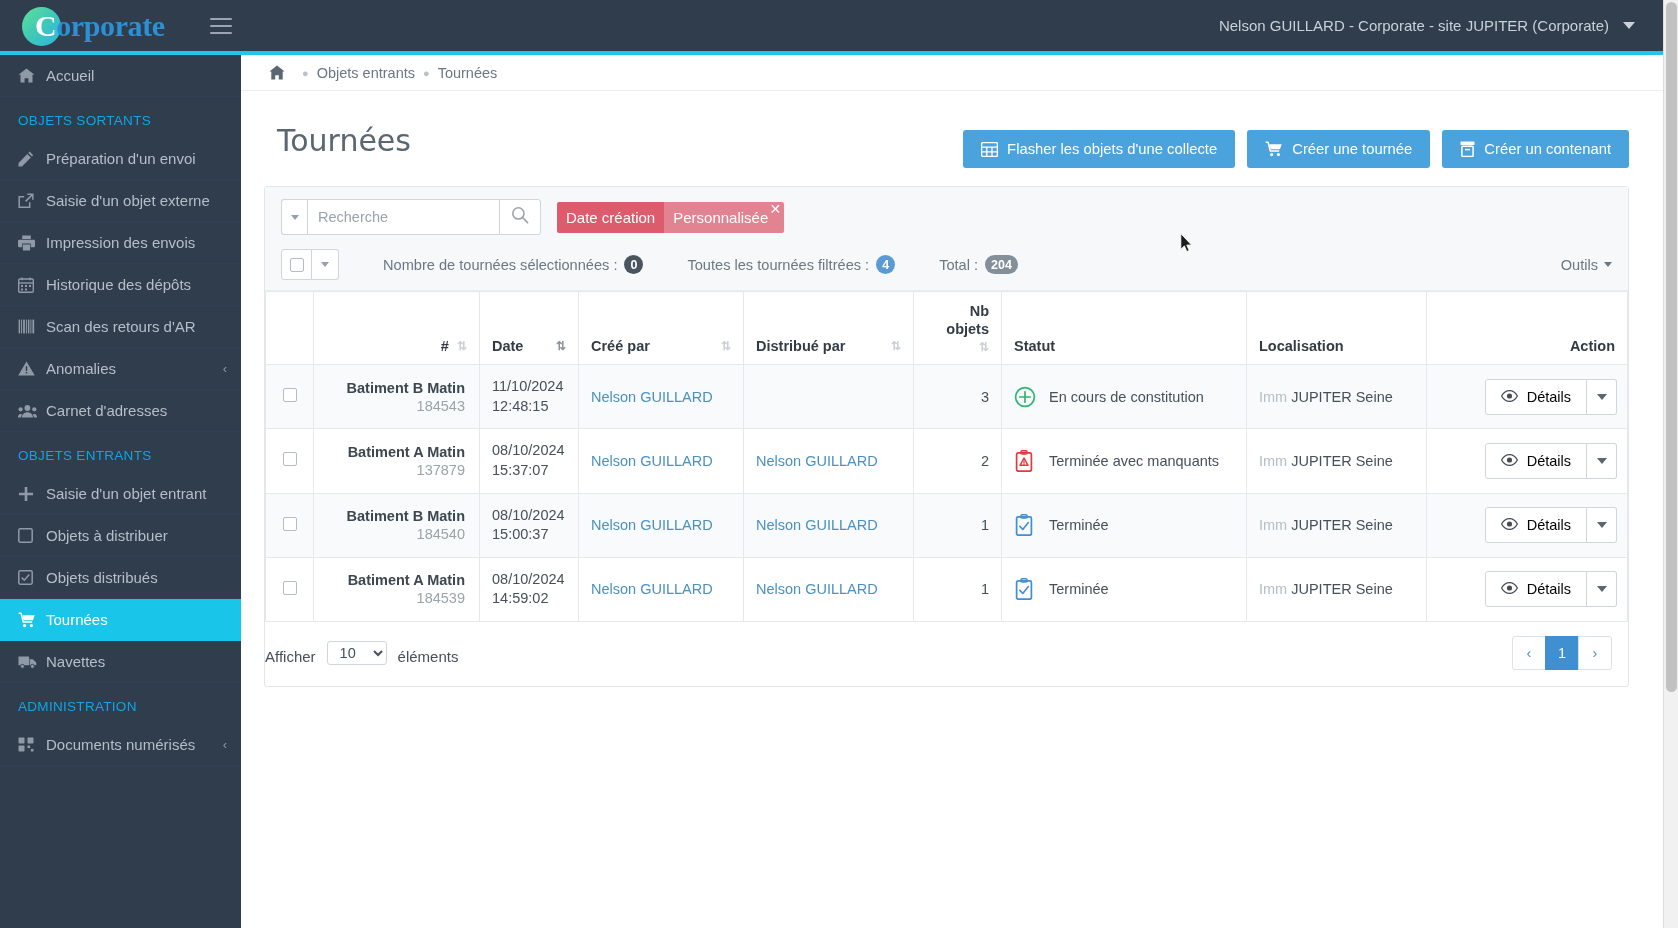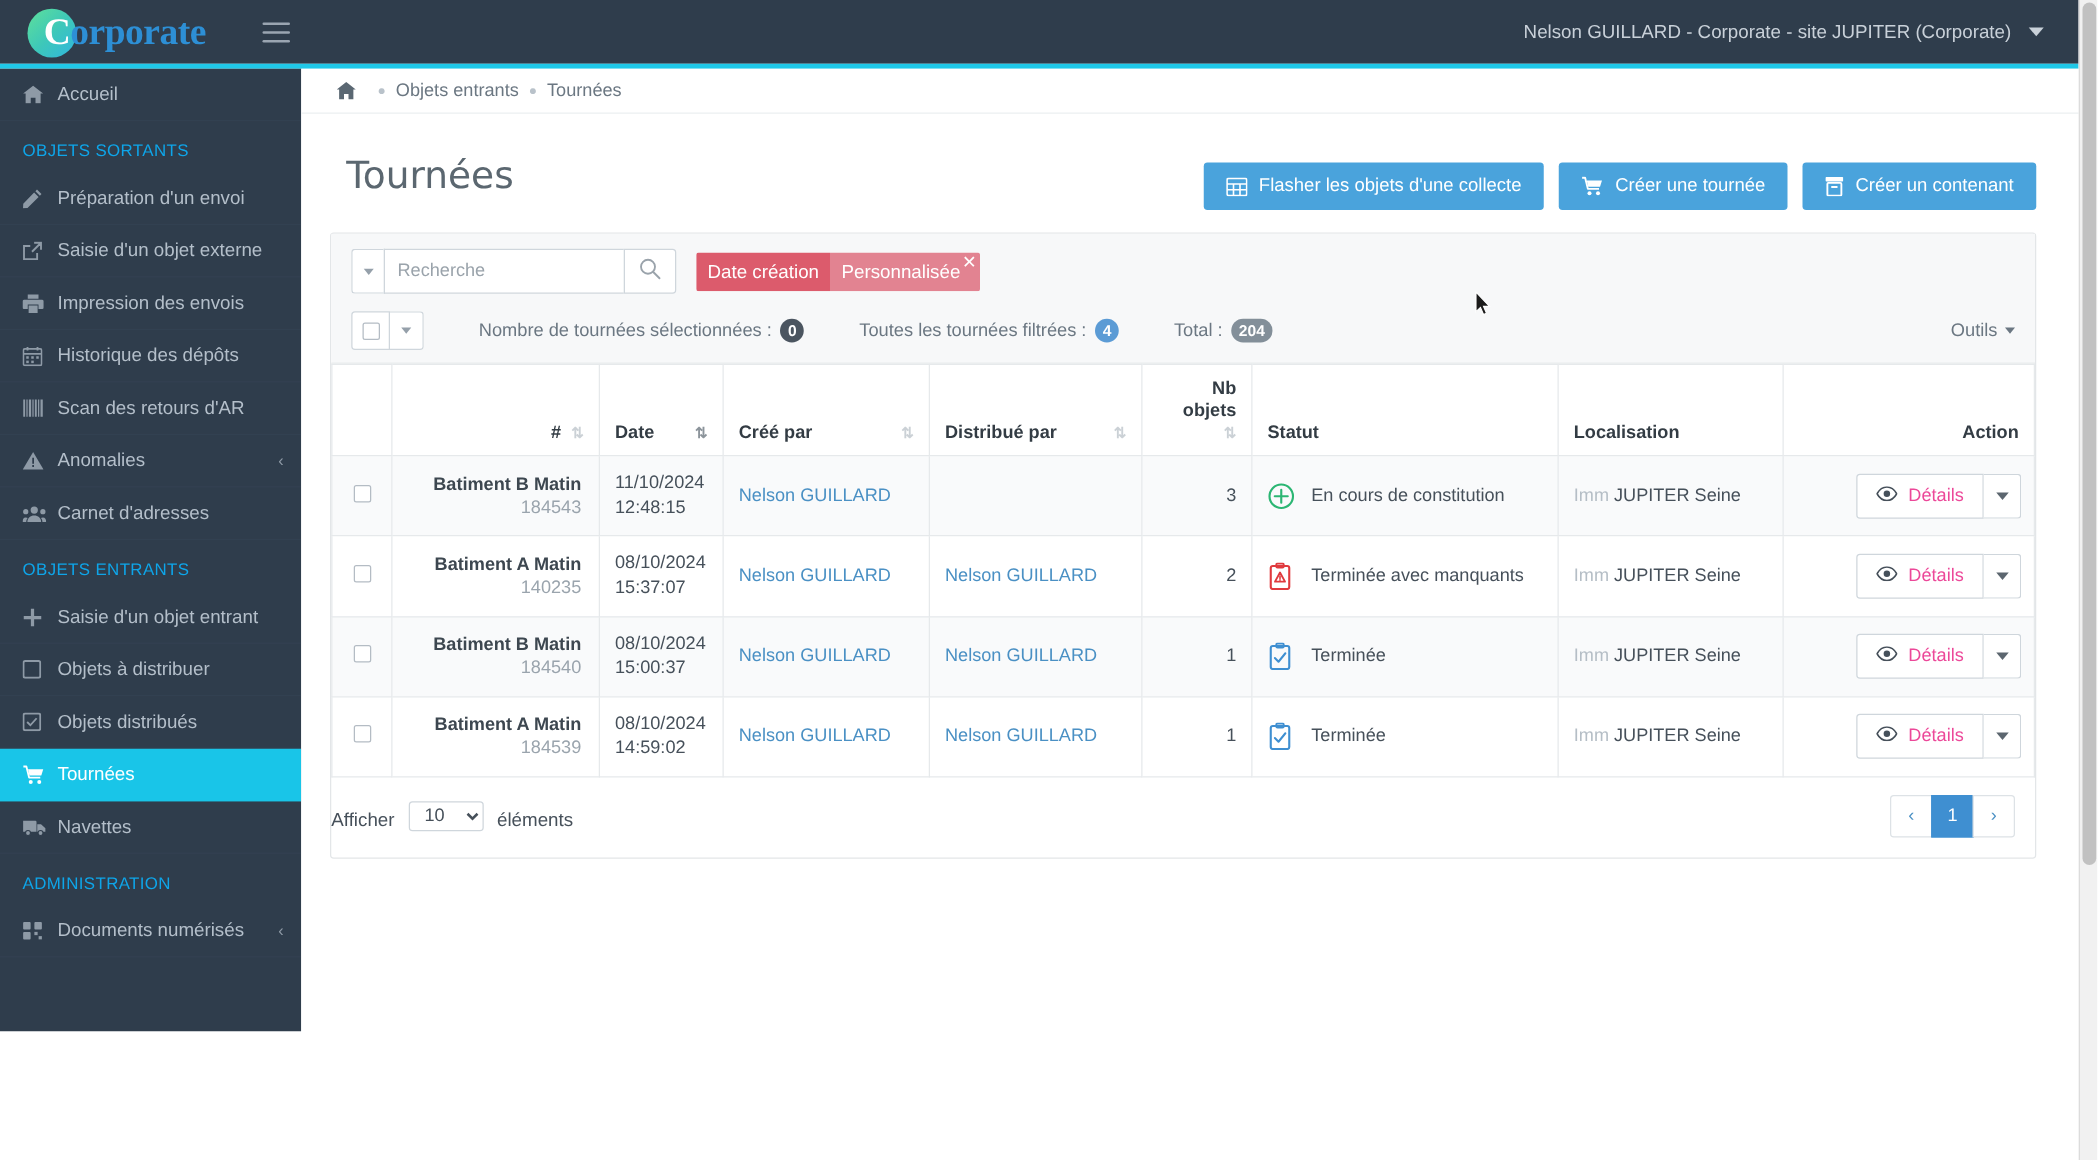--- a/index.html
+++ b/index.html
@@ -65,21 +65,21 @@
   }
   .navbar-user { margin-right: 14px; }
   .caret-down {
     width: 0; height: 0; border-left: 6px solid transparent;
     border-right: 6px solid transparent; border-top: 7px solid #c9d1d9;
     cursor: pointer;
   }
 
   
   .sidebar {
-    position: absolute; left: 0; top: 55px; width: 241px; height: 770px;
+    position: absolute; left: 0; top: 55px; width: 241px; height: 873px;
     background: #2f3d4c; overflow: hidden;
   }
   .nav-item {
     display: flex; align-items: center; height: 42px;
     padding: 0 14px 0 18px; color: #b4bfca; font-size: 15px;
     border-bottom: 1px solid #36455599; cursor: pointer;
     white-space: nowrap;
   }
   .nav-item .ico {
     width: 24px; flex: none; color: #8e9aa6; font-size: 15px;
@@ -256,21 +256,21 @@
   .statut { display: flex; align-items: center; gap: 13px; }
   .statut .s-ico { width: 22px; flex: none; display:flex; }
   .loc-dim { color: #b5bec6; }
   .cell-action { text-align: right; padding: 8px 10px !important; }
   .action-btns {
     display: inline-flex; align-items: stretch; height: 36px;
   }
   .abtn-main {
     border: 1px solid #cfd6dc; background: #fff; border-radius: 3px 0 0 3px;
     padding: 0 15px; display: flex; align-items: center; gap: 9px;
-    font-size: 14.5px; color: #ec4899; cursor: pointer;
+    font-size: 14.5px; color: #000000; cursor: pointer;
     font-family: "Liberation Sans", sans-serif;
     margin-left: 38px;
   }
   .abtn-caret {
     border: 1px solid #cfd6dc; border-left: none; background: #fff;
     border-radius: 0 3px 3px 0; width: 30px;
     display: flex; align-items: center; justify-content: center; cursor: pointer;
   }
   .abtn-caret i {
     width: 0; height: 0; border-left: 5px solid transparent;
@@ -671,21 +671,21 @@
                     </button>
                     <button class="abtn-caret">
                       <i></i>
                     </button>
                   </div></td>
               </tr>
               <tr class="even">
                 <td class="cell-check"><span class="row-chk"></span></td>
                 <td class="cell-name">
                   <span class="name-main">Batiment A Matin</span>
-                  <span class="name-sub">140235</span>
+                  <span class="name-sub">137879</span>
                 </td>
                 <td class="cell-date"><span>08/10/2024</span><br><span>15:37:07</span></td>
                 <td><a class="lnk">Nelson GUILLARD</a></td>
                 <td><a class="lnk">Nelson GUILLARD</a></td>
                 <td class="cell-nb">2</td>
                 <td>
                   <div class="statut">
                     <span class="s-ico">
                       <svg width="20" height="22" viewBox="0 0 20 22">
                         <rect x="7" y="0.8" width="6" height="3.2" rx="1" fill="none" stroke="#e03a3e" stroke-width="1.5"></rect>

